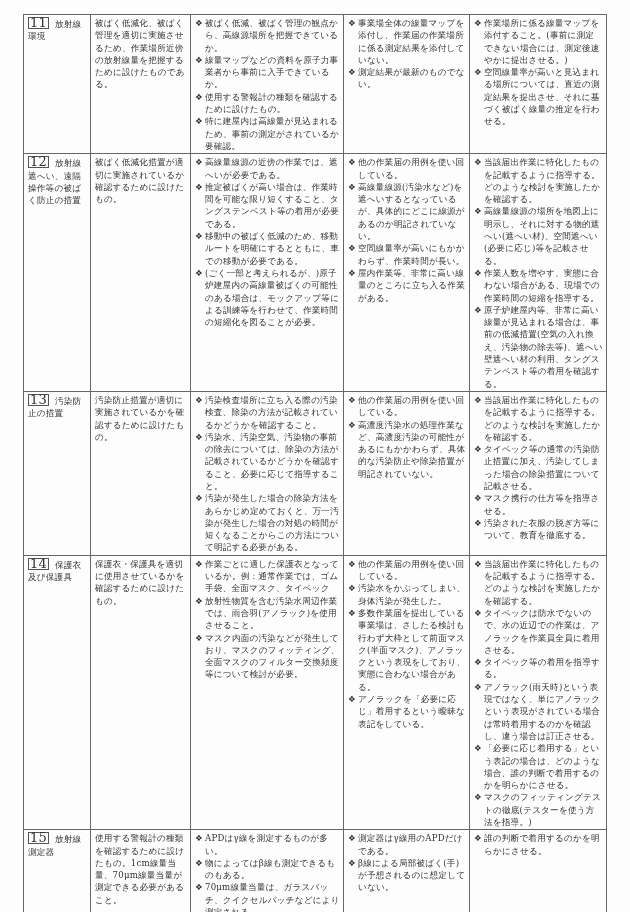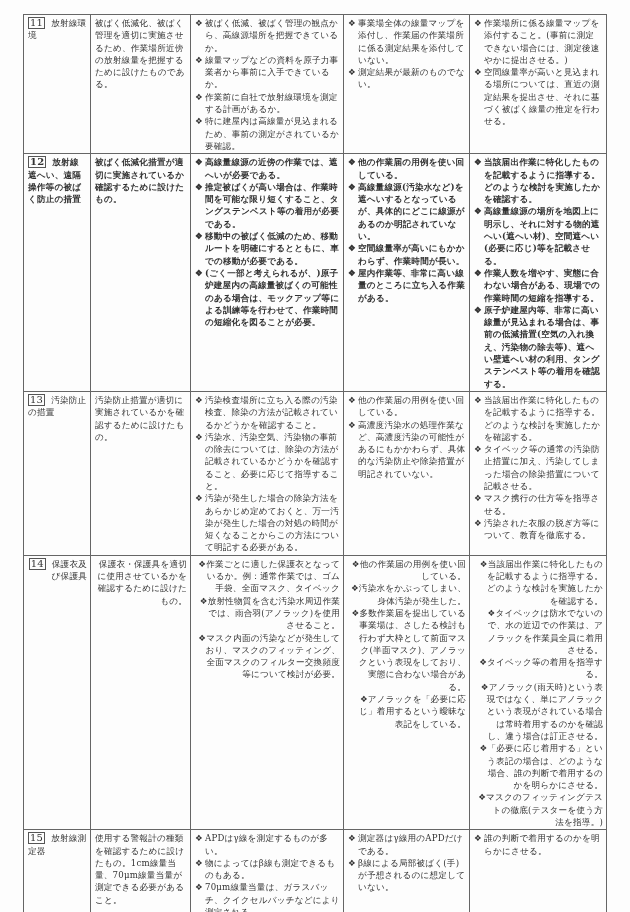--- a/index.html
+++ b/index.html
@@ -6,46 +6,46 @@
   body { width: 630px; height: 912px; position: relative; overflow: hidden;
          font-family: "DejaVu Serif", "Liberation Serif", serif; color: #333; }
   table.doc { position: absolute; left: 23px; top: 14px; width: 583px;
               border-collapse: collapse; table-layout: fixed; }
   table.doc td { border: 1px solid #666; vertical-align: top; padding: 2px 3px 1px 4px;
                  font-size: 8.6px; line-height: 12.3px; letter-spacing: 0.2px;
                  word-break: break-all; }
   col.c1 { width: 67px; } col.c2 { width: 100px; } col.c3 { width: 153px; }
   col.c4 { width: 126px; } col.c5 { width: 137px; }
   .num { display: inline-block; border: 1px solid #555; padding: 0 1px; line-height: 10px;
-         margin-right: 6px; font-size: 10px; }
+         margin-right: 6px; font-size: 13px; }
   .item { padding-left: 10px; text-indent: -10px; }
   .diamond { display: inline-block; width: 10px; text-indent: 0; }
-  tr.r11 { height: 110px; } tr.r12 { height: 212px; font-weight: bold; } tr.r13 { height: 146px; }
-  tr.r14 { height: 250px; text-align: right; } tr.r15 { height: 135px; }
+  tr.r11 { height: 110px; } tr.r12 { height: 212px; } tr.r13 { height: 146px; }
+  tr.r14 { height: 250px; } tr.r15 { height: 135px; }
   tr.r15 td { border-bottom: none; }
 </style>
 </head>
 <body>
 
 <table class="doc">
   <colgroup>
       <col class="c1">
       <col class="c2">
       <col class="c3">
       <col class="c4">
       <col class="c5">
     </colgroup>
   <tbody id="tbody">
       <tr class="r11">
         <td><span class="num">11</span><span>放射線環境</span></td>
         <td>被ばく低減化、被ばく管理を適切に実施させるため、作業場所近傍の放射線量を把握するために設けたものである。</td>
         <td>
           <div class="item"><span class="diamond">❖</span><span>被ばく低減、被ばく管理の観点から、高線源場所を把握できているか。</span></div>
           <div class="item"><span class="diamond">❖</span><span>線量マップなどの資料を原子力事業者から事前に入手できているか。</span></div>
-          <div class="item"><span class="diamond">❖</span><span>作業前に自社で放射線環境を測定する計画があるか。</span></div>
+          <div class="item"><span class="diamond">❖</span><span>使用する警報計の種類を確認するために設けたもの。</span></div>
           <div class="item"><span class="diamond">❖</span><span>特に建屋内は高線量が見込まれるため、事前の測定がされているか要確認。</span></div>
         </td>
         <td>
           <div class="item"><span class="diamond">❖</span><span>事業場全体の線量マップを添付し、作業届の作業場所に係る測定結果を添付していない。</span></div>
           <div class="item"><span class="diamond">❖</span><span>測定結果が最新のものでない。</span></div>
         </td>
         <td>
           <div class="item"><span class="diamond">❖</span><span>作業場所に係る線量マップを添付すること。(事前に測定できない場合には、測定後速やかに提出させる。)</span></div>
           <div class="item"><span class="diamond">❖</span><span>空間線量率が高いと見込まれる場所については、直近の測定結果を提出させ、それに基づく被ばく線量の推定を行わせる。</span></div>
         </td>

